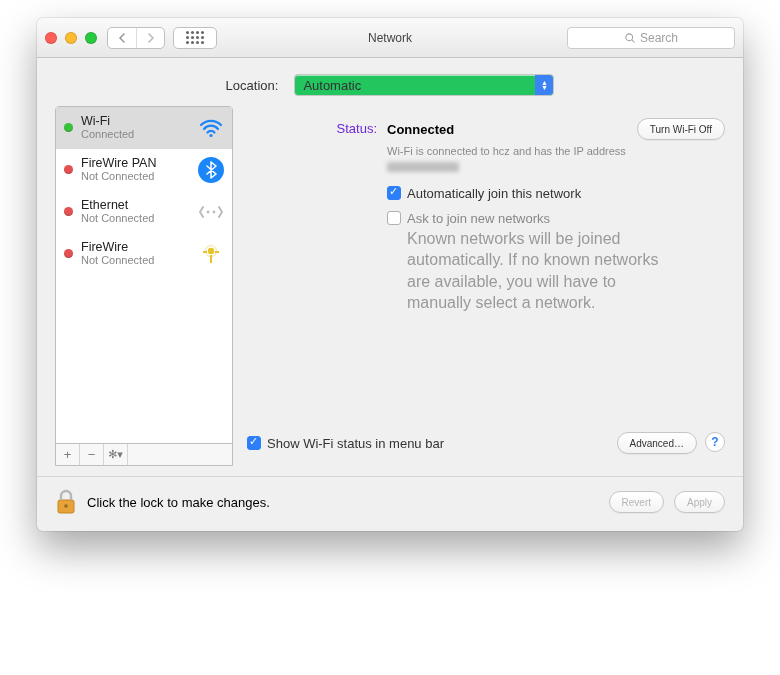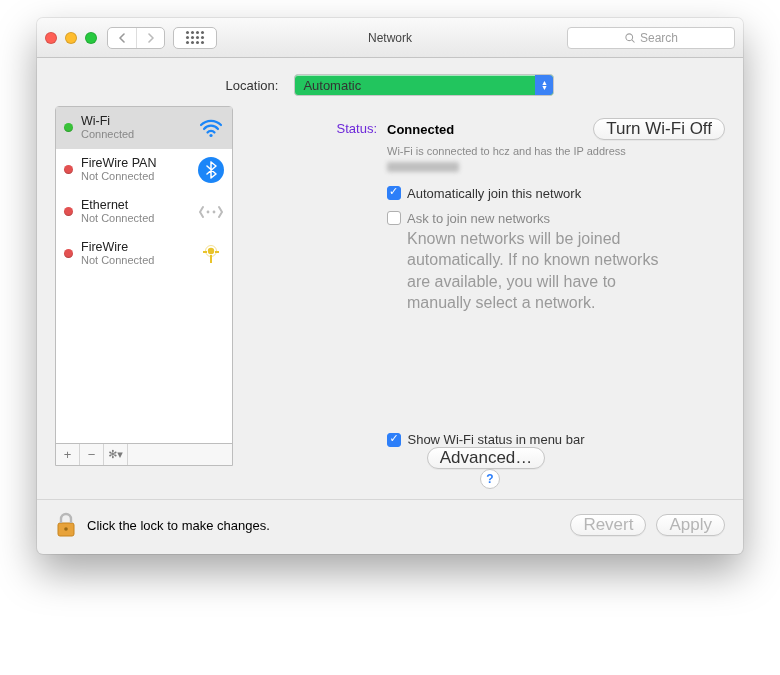--- a/index.html
+++ b/index.html
@@ -64,30 +64,30 @@
 .srv-ico { width:26px; height:26px; display:flex; align-items:center; justify-content:center; }
 .ico-circle { width:26px; height:26px; border-radius:50%; display:flex; align-items:center; justify-content:center; }
 .btbg { background:#1b86f8; color:#fff; }
 .sidefoot { margin-top:auto; height:22px; border-top:1px solid #bdbdbd; display:flex; background:#f7f7f7; }
 .sidefoot button { width:24px; border:none; background:transparent; border-right:1px solid #d4d4d4; color:#7a7a7a; font-size:13px; display:flex; align-items:center; justify-content:center; }
 .sidefoot .flex { flex:1; border-right:none; }
 
 .main { flex:1; padding-top:12px; }
 .row { display:flex; align-items:flex-start; margin-bottom:6px; }
 .lab { width:140px; text-align:right; padding-right:10px; color:#6d28d9; padding-top:3px; }
-.btn { height:22px; border:1px solid #c6c6c6; border-radius:11px; background:linear-gradient(#fff,#f3f3f3); padding:0 12px; font-size:17px; color:#333; box-shadow:0 1px 0 rgba(0,0,0,0.04); }
+.btn { height:22px; border:1px solid #c6c6c6; border-radius:11px; background:linear-gradient(#fff,#f3f3f3); padding:0 12px; font-size:10px; color:#333; box-shadow:0 1px 0 rgba(0,0,0,0.04); }
 .btn.disabled { color:#b5b5b5; }
 .statustxt { font-size:11px; color:#8a8a8a; line-height:1.35; max-width:240px; }
 .blurip { display:inline-block; width:72px; height:10px; background:#bfbfbf; border-radius:2px; filter:blur(2px); vertical-align:middle; }
 .chk { display:flex; align-items:center; gap:6px; font-size:13px; color:#333; }
 .chk input { appearance:none; width:14px; height:14px; border:1px solid #b0b0b0; border-radius:3px; background:#fff; position:relative; }
 .chk input:checked { background:#2d7ff9; border-color:#2d7ff9; }
 .chk input:checked::after { content:"✓"; color:#fff; font-size:11px; position:absolute; top:-2px; left:1px; }
 .helptxt { font-size:16px; color:#9a9a9a; line-height:1.35; max-width:260px; margin-left:20px; margin-top:2px; }
-.bottomrow { display:flex; align-items:center; margin-top:118px;flex-direction:column; }
+.bottomrow { display:flex; margin-top:118px; }
 .helpbtn { width:20px; height:20px; border-radius:50%; border:1px solid #c6c6c6; background:#fff; color:#2d7ff9; font-size:12px; font-weight:bold; display:flex; align-items:center; justify-content:center; margin-left:8px; }
 
 .footer { border-top:1px solid #d6d6d6; padding:12px 18px 16px; display:flex; align-items:center; gap:10px; }
 .lockico { width:22px; height:26px; }
 .footer .spacer { flex:1; }
 </style>
 </head>
 <body>
 
 <div class="window">

